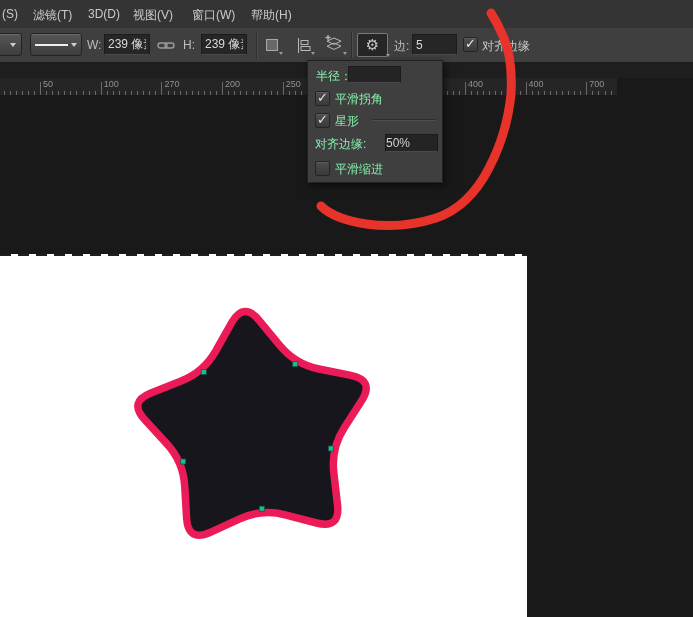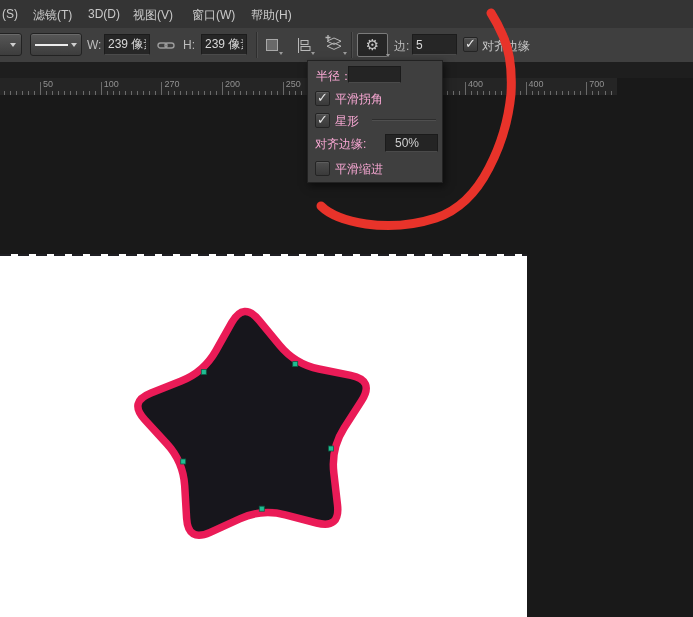--- a/index.html
+++ b/index.html
@@ -36,23 +36,23 @@
 
   
   #workspace{position:absolute;left:0;top:95px;width:693px;height:522px;background:#191919;}
   #canvas{position:absolute;left:0;top:254px;width:527px;height:363px;background:#ffffff;}
   #canvas-edge{position:absolute;left:0;top:0;width:100%;height:2px;
                background:repeating-linear-gradient(90deg,#1f1f24 0 11px,transparent 11px 18px);}
 
   
   #geo-panel{position:absolute;left:307px;top:60px;width:136px;height:123px;background:#3f3f3f;border:1px solid #222;
              box-shadow:2px 3px 8px rgba(0,0,0,.55);z-index:6;box-sizing:border-box;}
-  .panel-label{position:absolute;font-size:12px;color:#f9a8d4;white-space:nowrap;}
+  .panel-label{position:absolute;font-size:12px;color:#86efac;white-space:nowrap;}
   .panel-input{position:absolute;background:#242424;border:1px solid #1b1b1b;border-bottom-color:#4a4a4a;color:#d0d0d0;
-               font-size:12px;font-family:"Liberation Sans","DejaVu Sans",sans-serif;padding:0 9px;box-sizing:border-box;outline:none;}
+               font-size:12px;font-family:"Liberation Sans","DejaVu Sans",sans-serif;padding:0 0;box-sizing:border-box;outline:none;}
   #geo-divider{position:absolute;left:64px;top:58px;width:64px;height:1px;background:#2d2d2d;box-shadow:0 1px 0 #4f4f4f;}
 
   
   #overlay{position:absolute;left:0;top:0;width:693px;height:617px;z-index:10;pointer-events:none;}
 </style>
 </head>
 <body>
 
 <div id="app">
 

